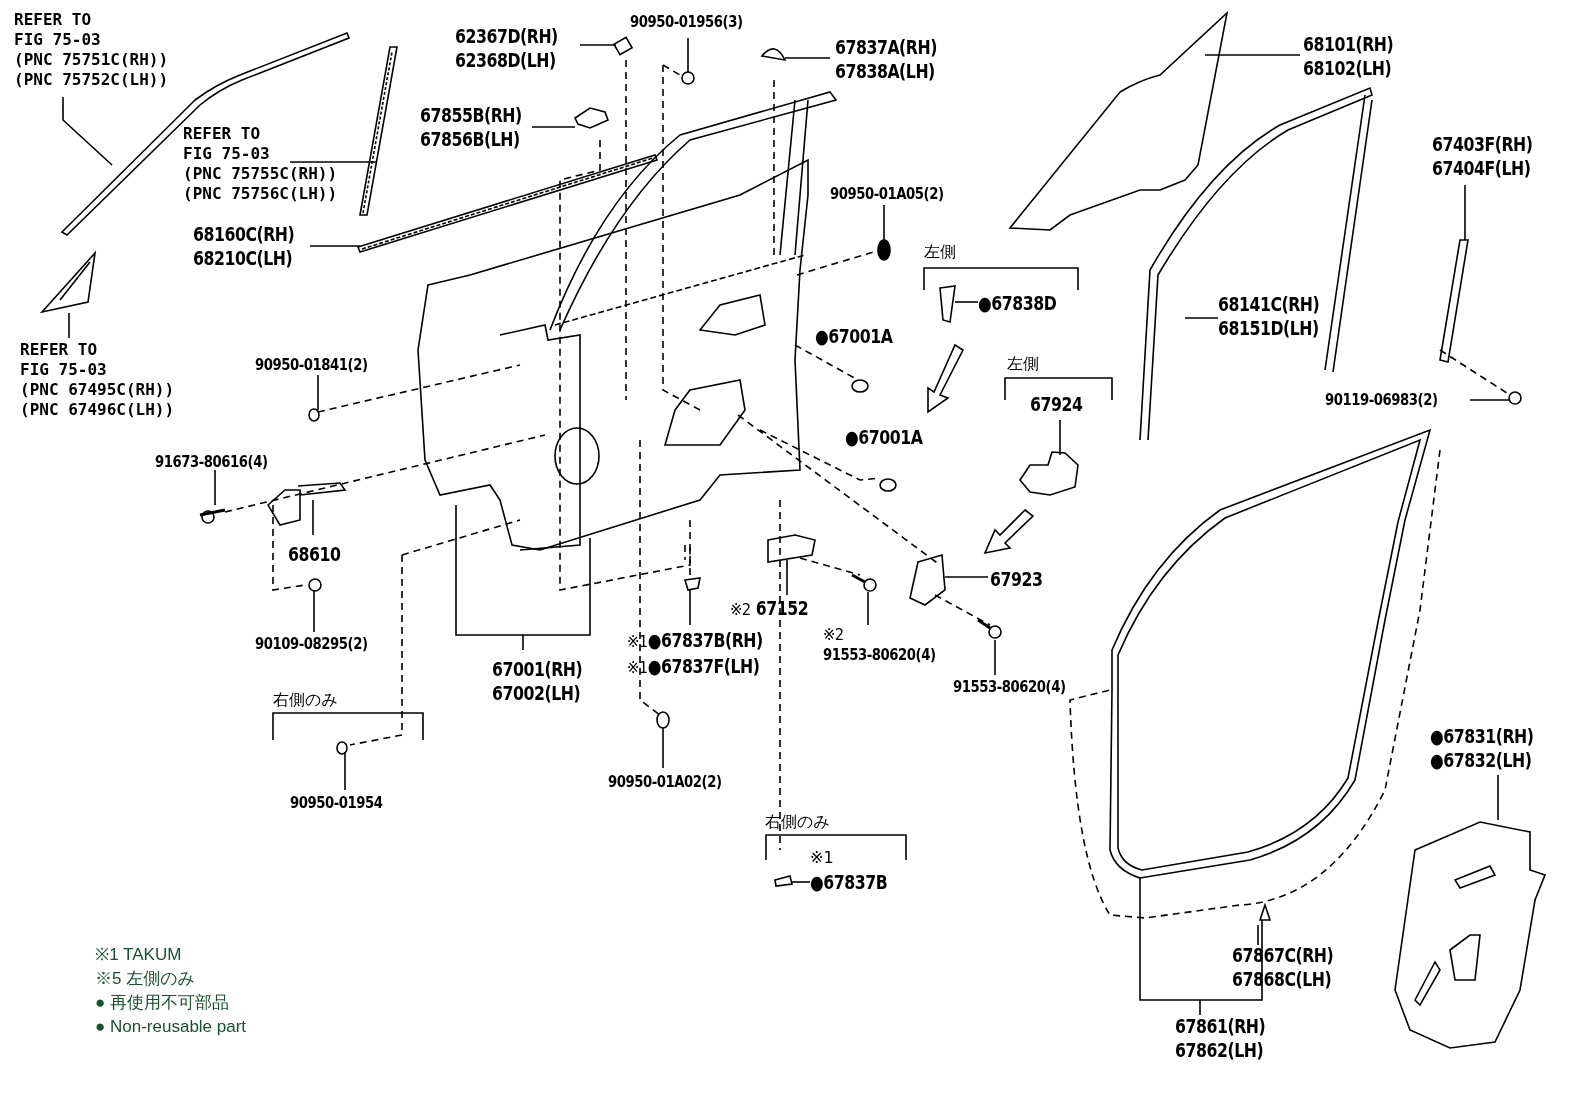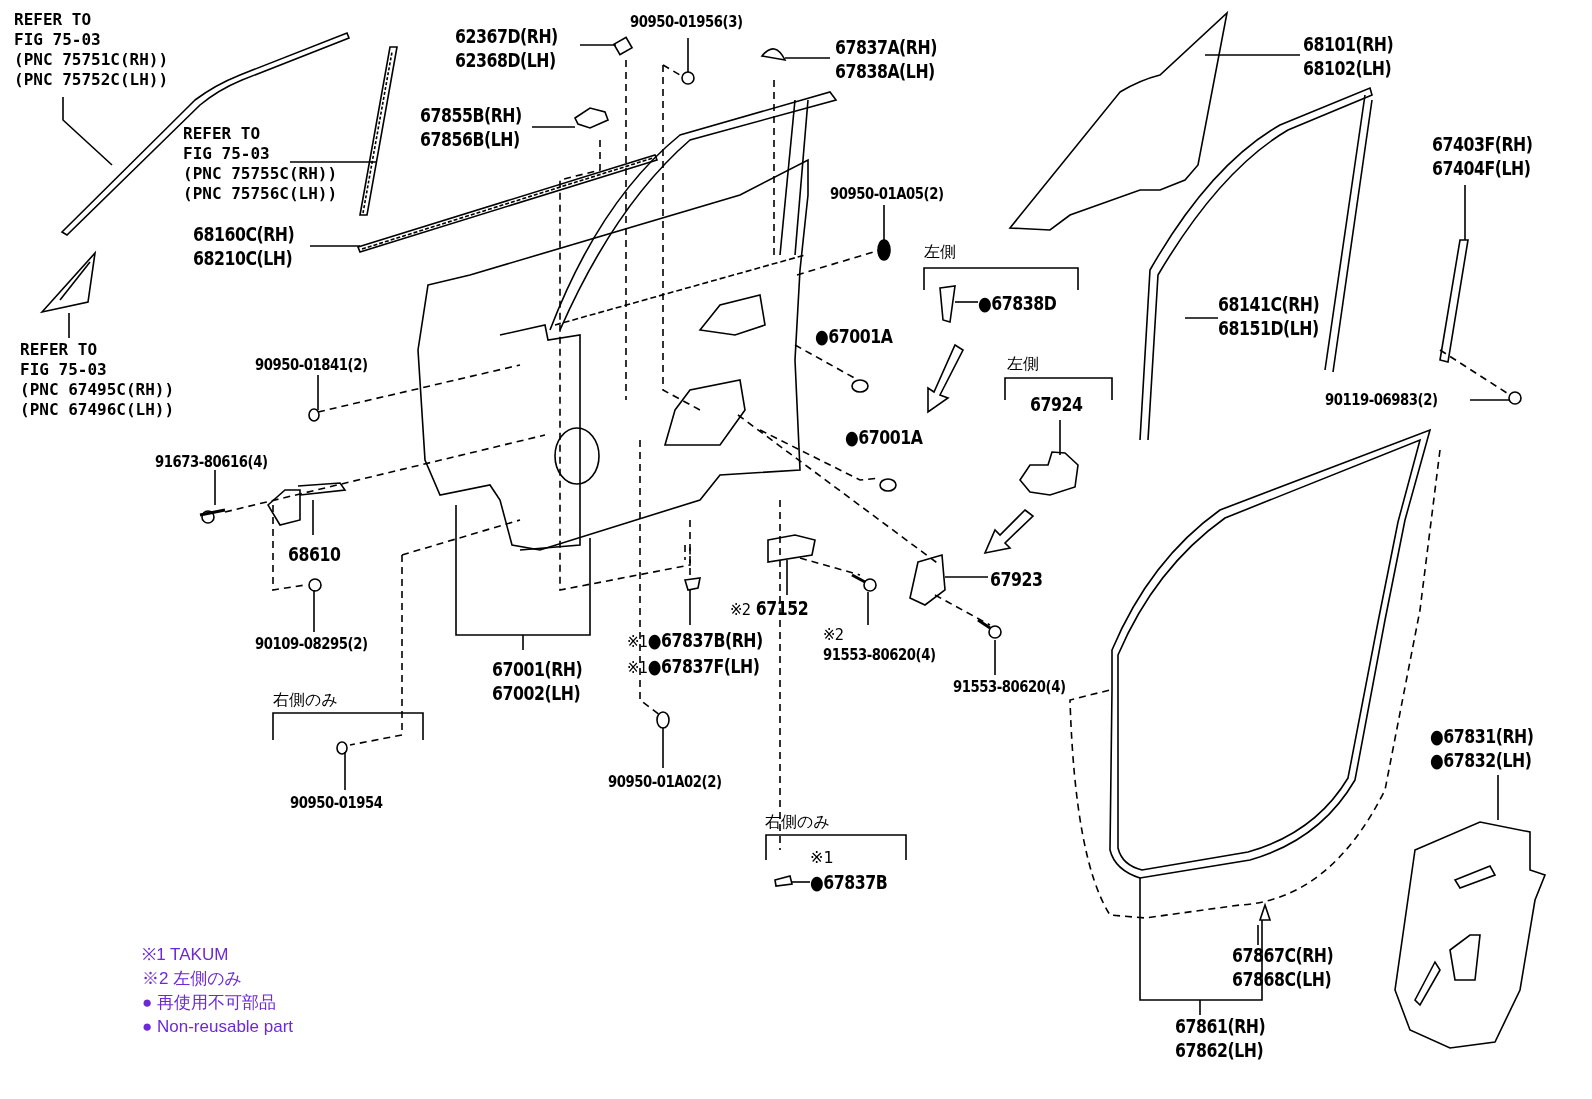--- a/index.html
+++ b/index.html
@@ -2,21 +2,21 @@
 <html><head>
 <meta charset="utf-8">
 <style>
   html, body { margin:0; padding:0; background:#ffffff; }
   #canvas { position:relative; width:1592px; height:1099px; overflow:hidden; background:#fff; }
   svg.art { position:absolute; left:0; top:0; }
   .lbl { position:absolute; font-family:"DejaVu Sans Condensed","DejaVu Sans", sans-serif; font-weight:bold; font-size:19px; line-height:24px; color:#000; white-space:nowrap; letter-spacing:-0.5px; transform:scaleX(0.92); transform-origin:left top; }
   .ref { position:absolute; font-family:"DejaVu Sans Mono", monospace; font-weight:bold; font-size:16px; line-height:20px; color:#000; white-space:nowrap; }
   .sm { font-size:16px; line-height:20px; }
   .jp { position:absolute; font-family:"DejaVu Sans", sans-serif; font-weight:normal; font-size:16px; color:#000; white-space:nowrap; }
-  .legend { position:absolute; font-family:"Liberation Sans", sans-serif; font-size:17px; line-height:24px; color:#6d28d9; white-space:nowrap;margin-left:47px; }
+  .legend { position:absolute; font-family:"Liberation Sans", sans-serif; font-size:17px; line-height:24px; color:#14532d; white-space:nowrap; }
   .dot::before { content:"\25CF"; }
   .line { display:block; }
 </style>
 </head>
 <body>
 
 <div id="canvas">
 
 <svg class="art" width="1592" height="1099" viewBox="0 0 1592 1099" fill="none" stroke="#000" stroke-width="1.6">
 
@@ -281,20 +281,20 @@
   <span class="line">67867C(RH)</span>
   <span class="line">67868C(LH)</span>
 </div>
 <div class="lbl" style="left:1175px;top:1014px;">
   <span class="line">67861(RH)</span>
   <span class="line">67862(LH)</span>
 </div>
 
 <div class="legend" style="left:95px;top:943px;">
   <span class="line">※1 TAKUM</span>
-  <span class="line">※2 左側のみ</span>
+  <span class="line">※5 左側のみ</span>
   <span class="line"><span class="dot"></span> <span>再使用不可部品</span></span>
   <span class="line"><span class="dot"></span> <span>Non-reusable part</span></span>
 </div>
 
 <div class="legend" style="left:1508px;top:1106px;">679682C</div>
 
 </div>
 
 </body></html>

